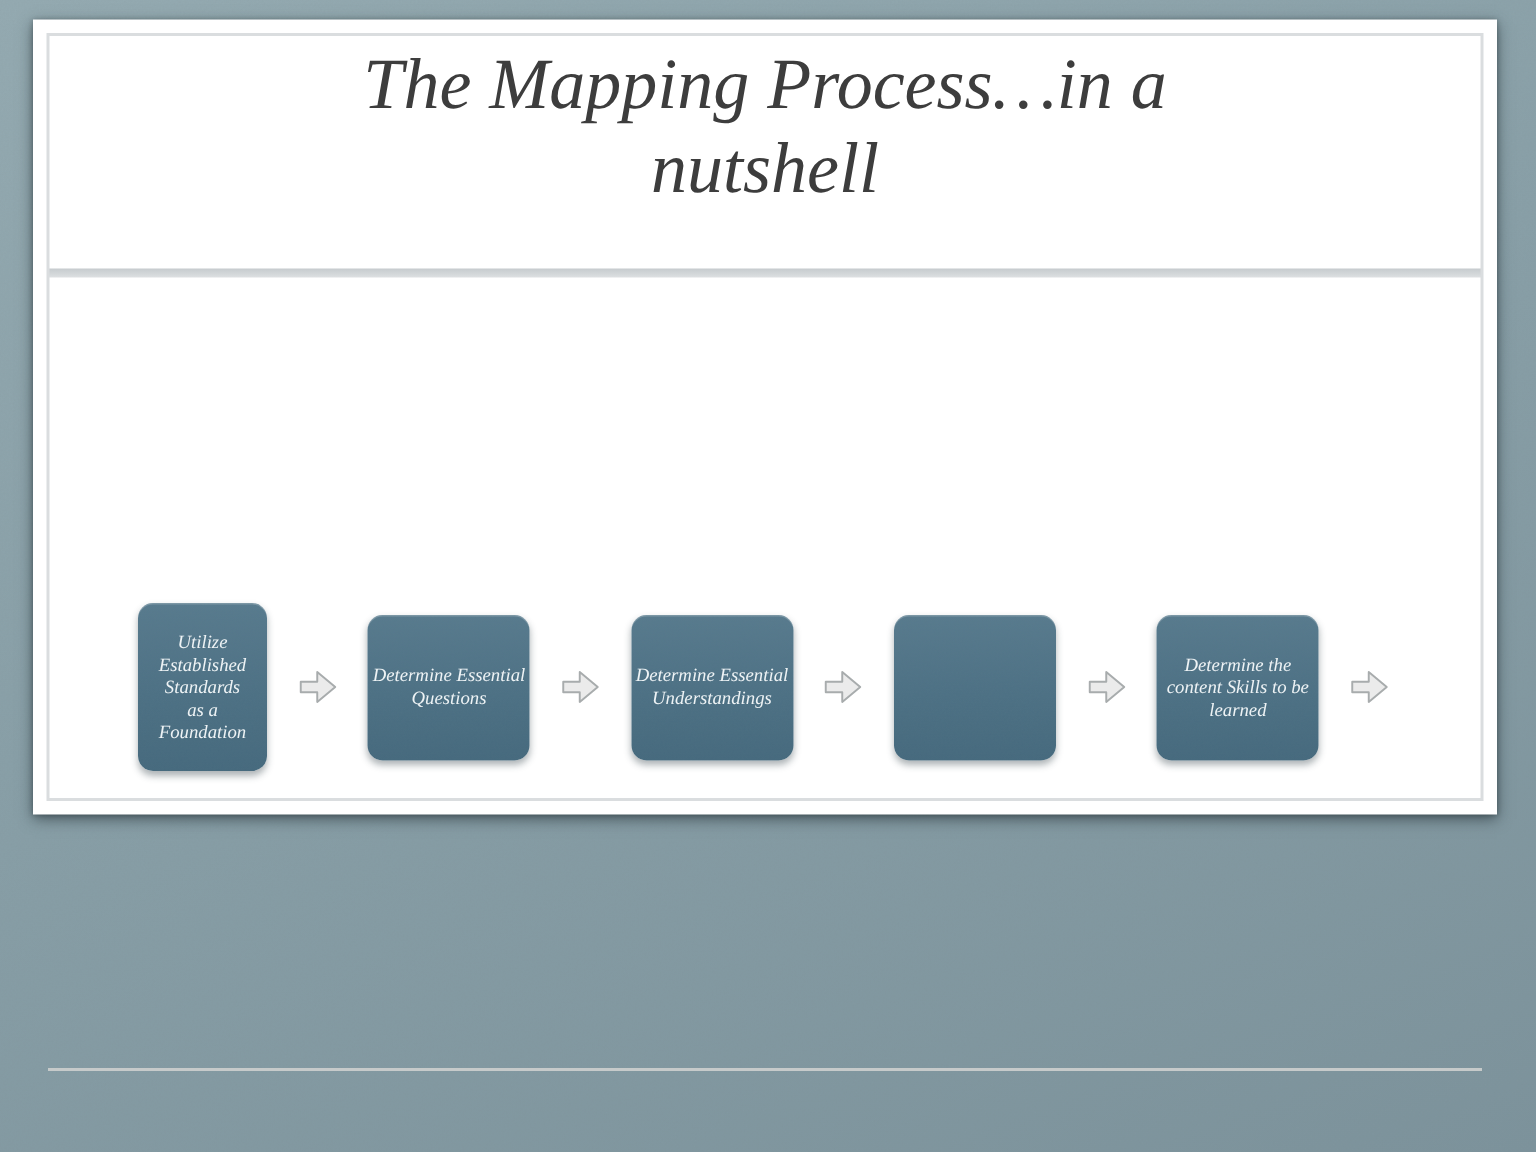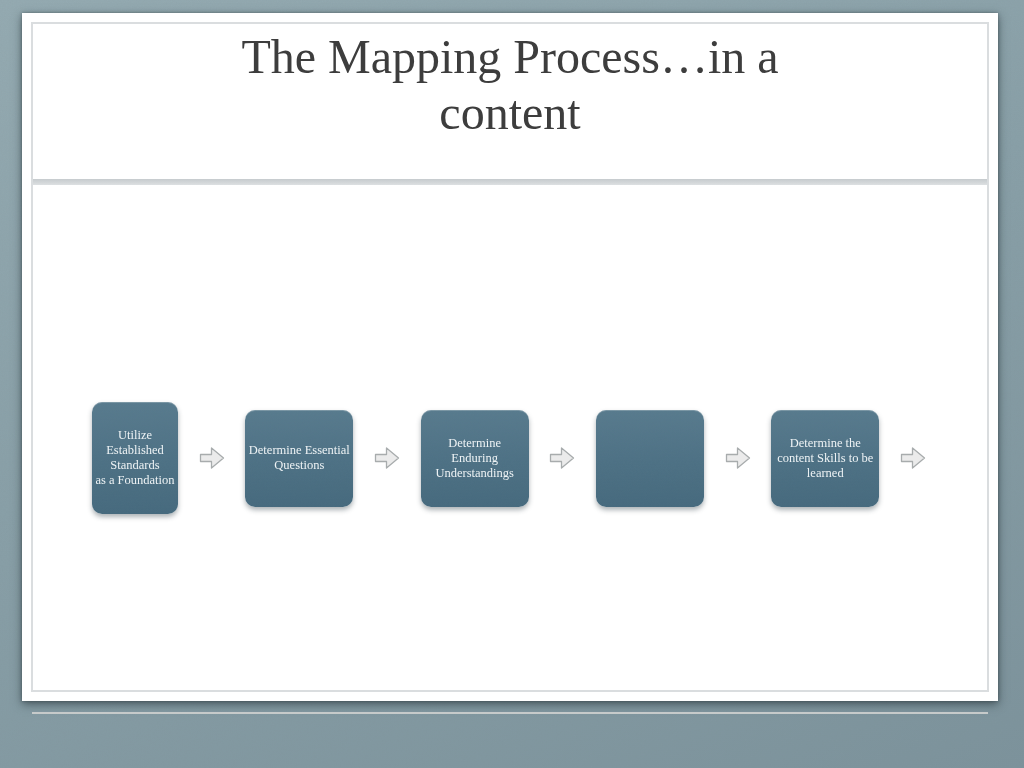--- a/index.html
+++ b/index.html
@@ -10,23 +10,24 @@
   }
   .stage {
     position: relative; width: 1024px; height: 768px;
     background: linear-gradient(160deg, #95abb2 0%, #89a0a8 45%, #7d939c 100%);
   }
   .bg-noise {
     position: absolute; left: 0; top: 0; width: 1024px; height: 768px;
     pointer-events: none;
   }
   .slide {
-    position: absolute; left: 22px; top: 13px; width: 976px; height: 688px;
+    position: absolute; left: 22px; top: 13px; width: 976px; height: 530px;
     background: #ffffff;
     box-shadow: 0 3px 9px rgba(22, 33, 38, 0.55), 0 0 3px rgba(22, 33, 38, 0.35);
+    font-style: italic;
   }
   .inner-frame {
     position: absolute; left: 9px; top: 9px; right: 9px; bottom: 9px;
     border: 2px solid #dadddf;
     pointer-events: none;
   }
   .slide-title {
     position: absolute; top: 16px; left: 0; right: 0;
     text-align: center;
     font-size: 48px; line-height: 1.17;
@@ -74,21 +75,21 @@
       <feTurbulence type="fractalNoise" baseFrequency="0.8" numOctaves="2" stitchTiles="stitch"></feTurbulence>
       <feColorMatrix type="matrix" values="0 0 0 0 0.18  0 0 0 0 0.24  0 0 0 0 0.26  0 0 0 0.5 0"></feColorMatrix>
     </filter>
     <rect width="1024" height="768" filter="url(#grainF)" opacity="0.22" fill="#89a0a8"></rect>
   </svg>
 
   <div class="slide">
 
     <div class="slide-title">
       <span>The Mapping Process…in a</span><br>
-      <span>content</span>
+      <span>nutshell</span>
     </div>
 
     <div class="title-rule"></div>
 
     <div class="diagram">
 
       <div class="node node--tall">
         <svg class="node-grain" xmlns="http://www.w3.org/2000/svg">
           <rect width="100%" height="100%" filter="url(#grainF)" opacity="0.14" fill="#4d7185"></rect>
         </svg>
@@ -112,21 +113,21 @@
       <div class="arrow">
         <svg viewBox="0 0 30 30" width="30" height="30" xmlns="http://www.w3.org/2000/svg">
           <path d="M3.5 11.5 L14.5 11.5 L14.5 5 L26.5 15 L14.5 25 L14.5 18.5 L3.5 18.5 Z" fill="#ebebeb" stroke="#a8acad" stroke-width="1.3" stroke-linejoin="round"></path>
         </svg>
       </div>
 
       <div class="node">
         <svg class="node-grain" xmlns="http://www.w3.org/2000/svg">
           <rect width="100%" height="100%" filter="url(#grainF)" opacity="0.14" fill="#4d7185"></rect>
         </svg>
-        <p>Determine Enduring Understandings</p>
+        <p>Determine Essential Understandings</p>
       </div>
 
       <div class="arrow">
         <svg viewBox="0 0 30 30" width="30" height="30" xmlns="http://www.w3.org/2000/svg">
           <path d="M3.5 11.5 L14.5 11.5 L14.5 5 L26.5 15 L14.5 25 L14.5 18.5 L3.5 18.5 Z" fill="#ebebeb" stroke="#a8acad" stroke-width="1.3" stroke-linejoin="round"></path>
         </svg>
       </div>
 
       <div class="node">
         <svg class="node-grain" xmlns="http://www.w3.org/2000/svg">

